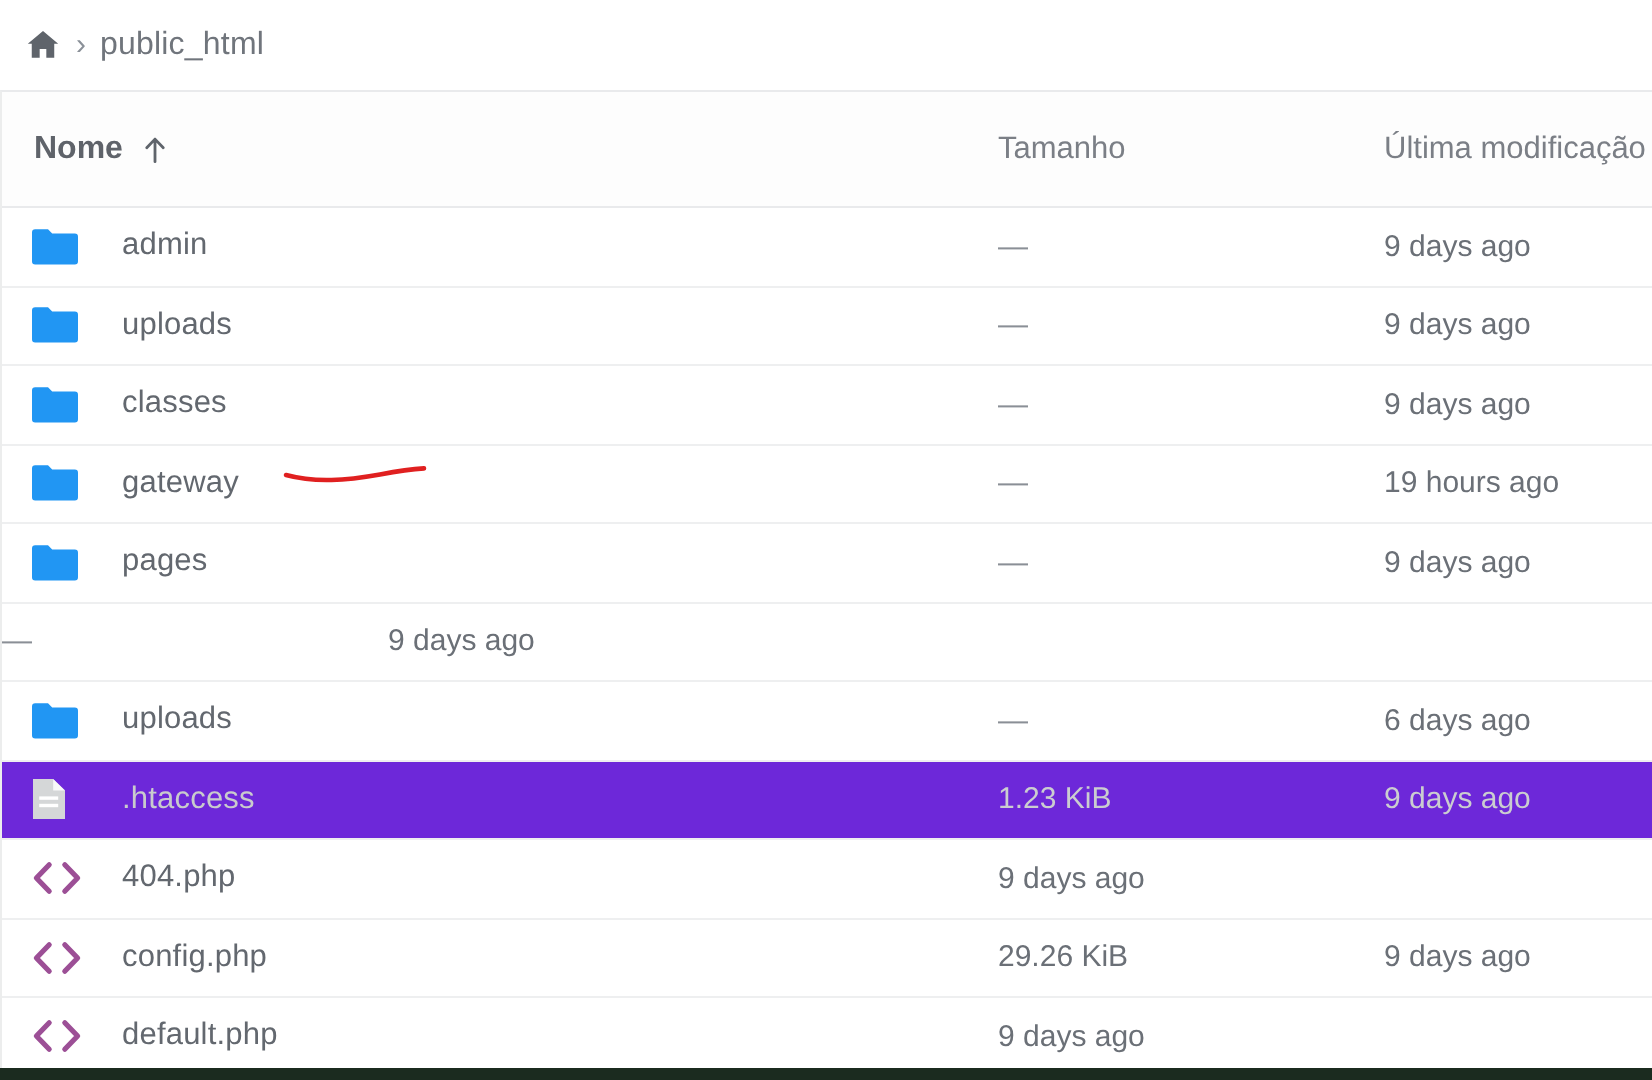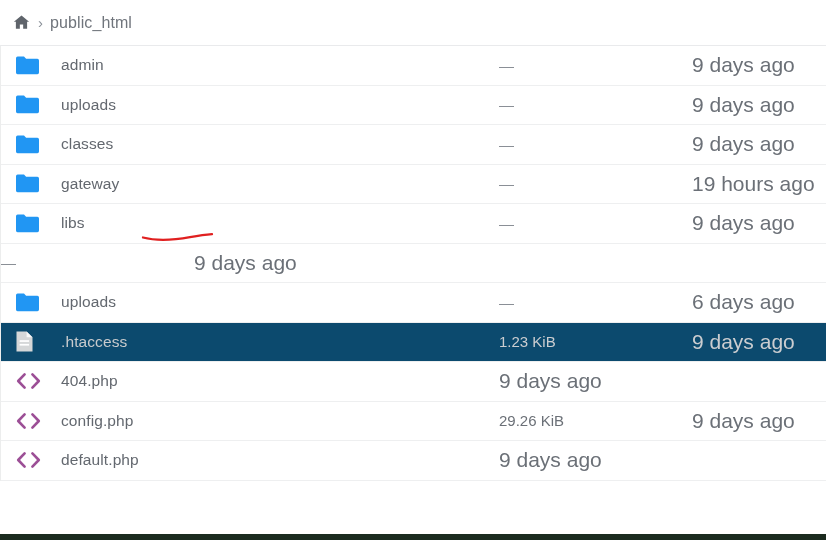--- a/index.html
+++ b/index.html
@@ -103,21 +103,21 @@
   .trow {
     display: flex;
     align-items: center;
     height: 39.5px;
     box-sizing: border-box;
     border-bottom: 1px solid #eeeff0;
     background: #ffffff;
     cursor: pointer;
   }
   .trow.dim {
-    background: #0c4a6e;
+    background: #6d28d9;
   }
 
   .cell-name {
     width: 498px;
     display: flex;
     align-items: center;
     box-sizing: border-box;
     padding-left: 14px;
     position: relative;
   }
@@ -141,21 +141,21 @@
   .cell-size {
     width: 193px;
     font-size: 15px;
     color: #6b7077;
     box-sizing: border-box;
   }
   .trow.dim .cell-size { color: #cbcdd0; }
 
   .cell-mod {
     flex: 1;
-    font-size: 21px;
+    font-size: 15px;
     color: #6b7077;
     white-space: nowrap;
   }
   .trow.dim .cell-mod { color: #cbcdd0; }
 
   .dash { color: #8a8f96; }
 
   
   .annotation {
     position: absolute;
@@ -186,20 +186,32 @@
       <svg width="19" height="19" viewBox="0 0 24 24" aria-hidden="true">
         <path d="M12 3.2 2.4 11.2h2.5V20h5.0v-5.4h4.2V20h5.0v-8.8h2.5z" fill="#5f646b"></path>
       </svg>
     </div>
     <span class="crumb-sep">›</span>
     <span class="crumb-text">public_html</span>
   </div>
 
   <div class="filetable">
 
+    <div class="thead">
+      <div class="th th-name">
+        <span>Nome</span>
+        <span class="sort-arrow">
+          <svg width="15" height="16" viewBox="0 0 16 16" aria-hidden="true">
+            <path d="M8 2.2 L12.4 6.8 M8 2.2 L3.6 6.8 M8 2.4 L8 14.2" stroke="#5f646b" stroke-width="1.5" fill="none" stroke-linecap="round"></path>
+          </svg>
+        </span>
+      </div>
+      <div class="th th-size">Tamanho</div>
+      <div class="th th-mod">Última modificação</div>
+    </div>
 
     <div id="rows">
         <div class="trow">
           <div class="cell-name">
             <span class="icon-wrap">
               <svg aria-hidden="true" width="25" height="21" viewBox="0 0 25 21">
                 <path d="M1 3.2 a1.6 1.6 0 0 1 1.6-1.6 H9 l2.1 2.2 H22.4 A1.6 1.6 0 0 1 24 5.4 V17.6 A1.6 1.6 0 0 1 22.4 19.2 H2.6 A1.6 1.6 0 0 1 1 17.6 Z" fill="#2196f3"></path>
               </svg>
             </span>
             <span class="fname">admin</span>
@@ -243,21 +255,21 @@
           <div class="cell-size dash">—</div>
           <div class="cell-mod">19 hours ago</div>
         </div>
         <div class="trow">
           <div class="cell-name">
             <span class="icon-wrap">
               <svg aria-hidden="true" width="25" height="21" viewBox="0 0 25 21">
                 <path d="M1 3.2 a1.6 1.6 0 0 1 1.6-1.6 H9 l2.1 2.2 H22.4 A1.6 1.6 0 0 1 24 5.4 V17.6 A1.6 1.6 0 0 1 22.4 19.2 H2.6 A1.6 1.6 0 0 1 1 17.6 Z" fill="#2196f3"></path>
               </svg>
             </span>
-            <span class="fname">libs</span>
+            <span class="fname">pages</span>
           </div>
           <div class="cell-size dash">—</div>
           <div class="cell-mod">9 days ago</div>
         </div>
         <div class="trow">
           <div class="cell-size dash">—</div>
           <div class="cell-mod">9 days ago</div>
         </div>
         <div class="trow">
           <div class="cell-name">

